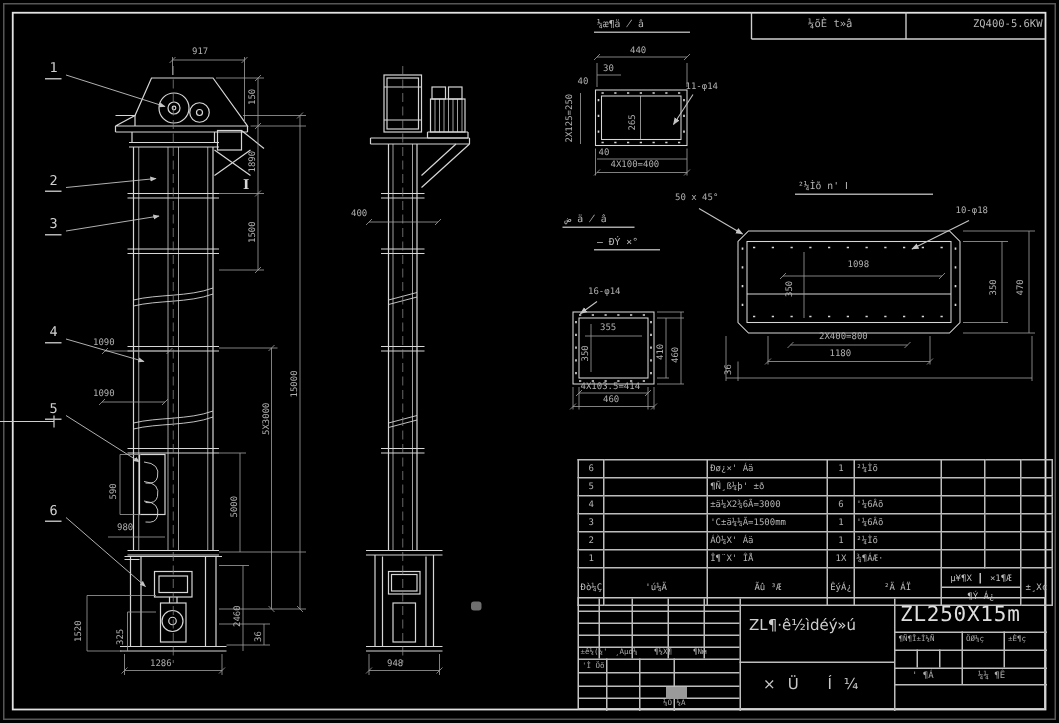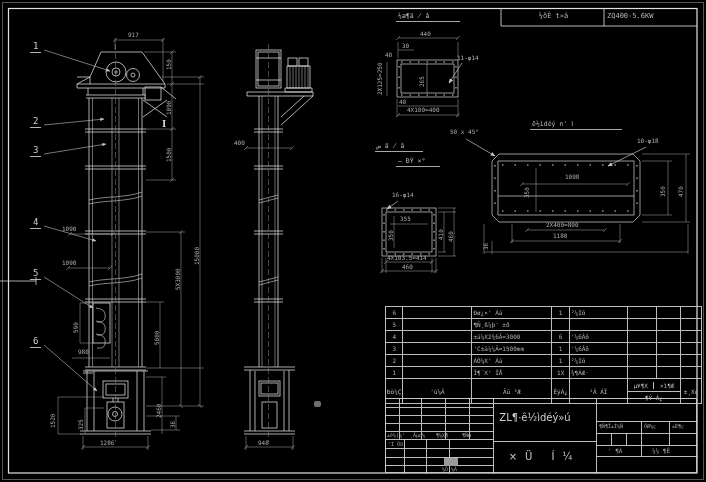--- a/index.html
+++ b/index.html
@@ -157,21 +157,21 @@
       <path d="M44 50 L110 71" marker-end="url(#arr)"></path>
       <path d="M44 125 L104 119" marker-end="url(#arr)"></path>
       <path d="M44 154 L106 144" marker-end="url(#arr)"></path>
       <path d="M44 226 L96 241" marker-end="url(#arr)"></path>
       <path d="M44 277 L93 308" marker-end="url(#arr)"></path>
       <path d="M44 345 L97 391" marker-end="url(#arr)"></path>
     </g>
   </svg>
 
   <div class="dt" style="left:506px;top:13px;width:95px;text-align:center;font-size:7px;color:#b5b5b5">¼õÈ t»â</div>
-  <div class="dt" style="left:607px;top:13px;width:88px;text-align:left;font-size:7px;color:#b5b5b5">ZQ400-5.6KW</div>
+  <div class="dt" style="left:607px;top:13px;width:88px;text-align:right;font-size:7px;color:#b5b5b5">ZQ400-5.6KW</div>
 
   <div class="bln" style="left:30px;top:42px">1</div>
   <div class="bln" style="left:30px;top:117px">2</div>
   <div class="bln" style="left:30px;top:146px">3</div>
   <div class="bln" style="left:30px;top:218px">4</div>
   <div class="bln" style="left:30px;top:269px">5</div>
   <div class="bln" style="left:30px;top:337px">6</div>
   <div class="smk" style="left:162px;top:120px">I</div>
 
   <div class="dt" style="left:128px;top:32px">917</div>
@@ -207,21 +207,21 @@
   <div class="hd" style="left:375px;top:143px;width:44px">ض ä ̸ â</div>
   <div class="hd" style="left:396px;top:158px;width:40px">̶ ÐÝ ×°</div>
   <div class="dt" style="left:392px;top:192px">16-φ14</div>
   <div class="dt" style="left:400px;top:216px">355</div>
   <div class="dt dtv" style="left:388px;top:241px">350</div>
   <div class="dt dtv" style="left:438px;top:240px">410</div>
   <div class="dt dtv" style="left:448px;top:242px">460</div>
   <div class="dt" style="left:387px;top:255px">4X103.5=414</div>
   <div class="dt" style="left:402px;top:264px">460</div>
 
-  <div class="hd" style="left:530px;top:121px;width:88px">ê½ìdéý n' Ⅰ</div>
+  <div class="hd" style="left:530px;top:121px;width:88px">²¼Ìõ n' Ⅰ</div>
   <div class="dt" style="left:450px;top:129px">50 x 45°</div>
   <div class="dt" style="left:637px;top:138px">10-φ18</div>
   <div class="dt" style="left:565px;top:174px">1098</div>
   <div class="dt dtv" style="left:524px;top:198px">350</div>
   <div class="dt dtv" style="left:660px;top:197px">350</div>
   <div class="dt dtv" style="left:678px;top:197px">470</div>
   <div class="dt" style="left:546px;top:222px">2X400=800</div>
   <div class="dt" style="left:553px;top:233px">1180</div>
   <div class="dt dtv" style="left:483px;top:250px">36</div>
 
@@ -340,20 +340,21 @@
     <div class="vl" style="left:40px;top:40px;height:35px"></div>
     <div class="vl" style="left:63px;top:40px;height:35px"></div>
     <div class="tbt" style="left:2px;top:43px">'Ì Öõ</div>
     <div class="tbt" style="left:56px;top:68px">¼Õ ¼Ä</div>
     <div class="blob" style="left:58px;top:59px;width:14px;height:8px"></div>
 
     <div class="hl" style="left:107px;top:42px;width:103px"></div>
     <div style="position:absolute;left:109px;top:13px;width:80px;text-align:center;font:10px 'DejaVu Sans',sans-serif;color:#cfcfcf;white-space:nowrap">ZL¶·ê½ìdéý»ú</div>
     <div style="position:absolute;left:107px;top:52px;width:103px;text-align:center;font:10px 'DejaVu Sans',sans-serif;color:#c8c8c8;letter-spacing:8px;white-space:nowrap">×Ü Í¼</div>
 
+    <div style="position:absolute;left:214px;top:3px;width:98px;font:14px 'DejaVu Sans Mono',monospace;color:#dedede;letter-spacing:0.5px;white-space:nowrap">ZL250X15m</div>
     <div class="hl" style="left:210px;top:22px;width:102px"></div>
     <div class="hl" style="left:210px;top:34px;width:102px"></div>
     <div class="hl" style="left:210px;top:46px;width:102px"></div>
     <div class="hl" style="left:210px;top:57px;width:102px"></div>
     <div class="vl" style="left:255px;top:22px;height:35px"></div>
     <div class="vl" style="left:283px;top:22px;height:24px"></div>
     <div class="vl" style="left:225px;top:34px;height:12px"></div>
     <div class="vl" style="left:240px;top:34px;height:12px"></div>
     <div class="tbt" style="left:213px;top:25px">¶Ñ¶Î±Ì¼Ñ</div>
     <div class="tbt" style="left:258px;top:25px">ÖØ¼ç</div>

